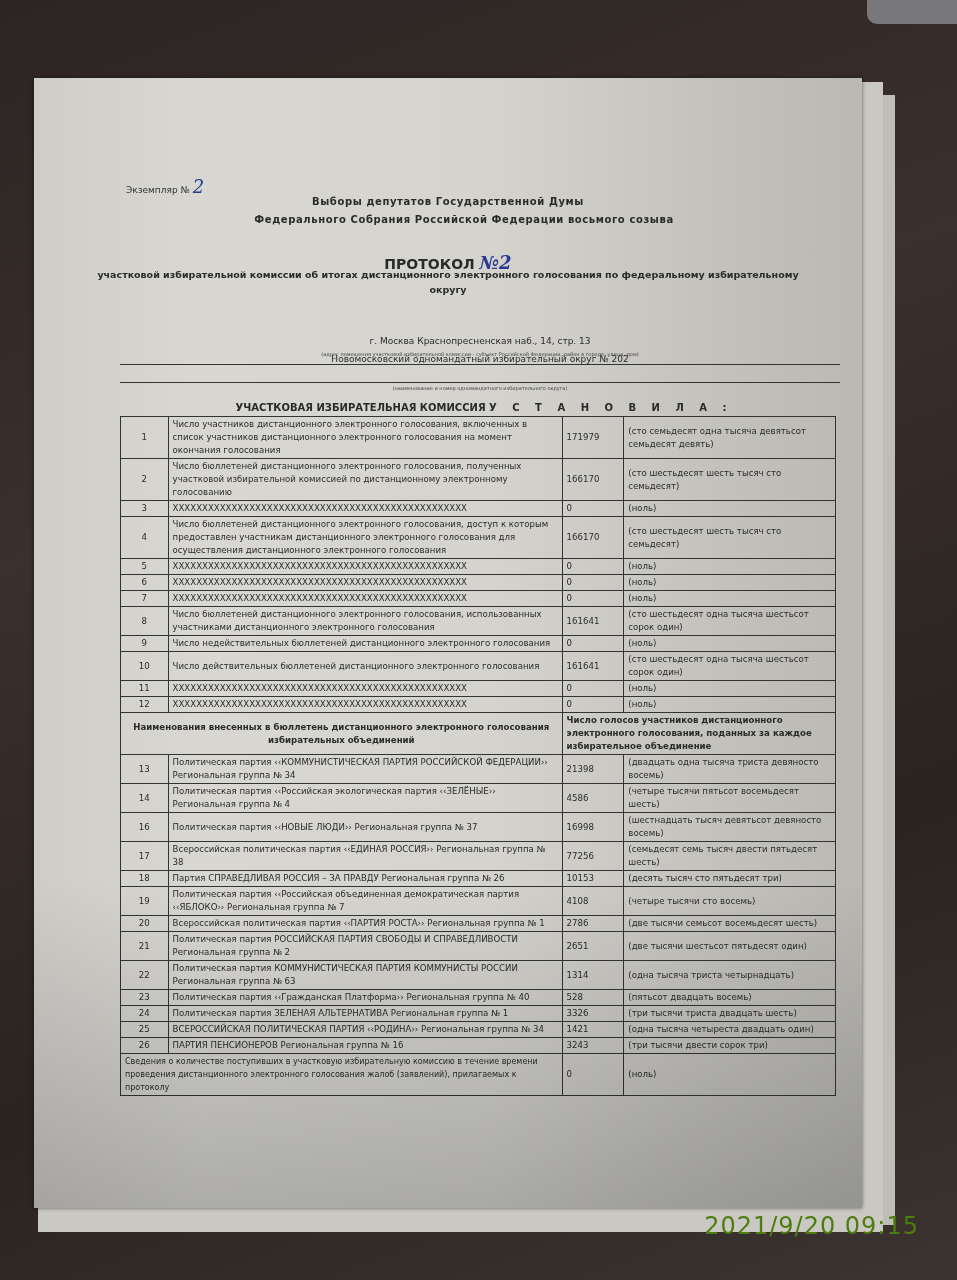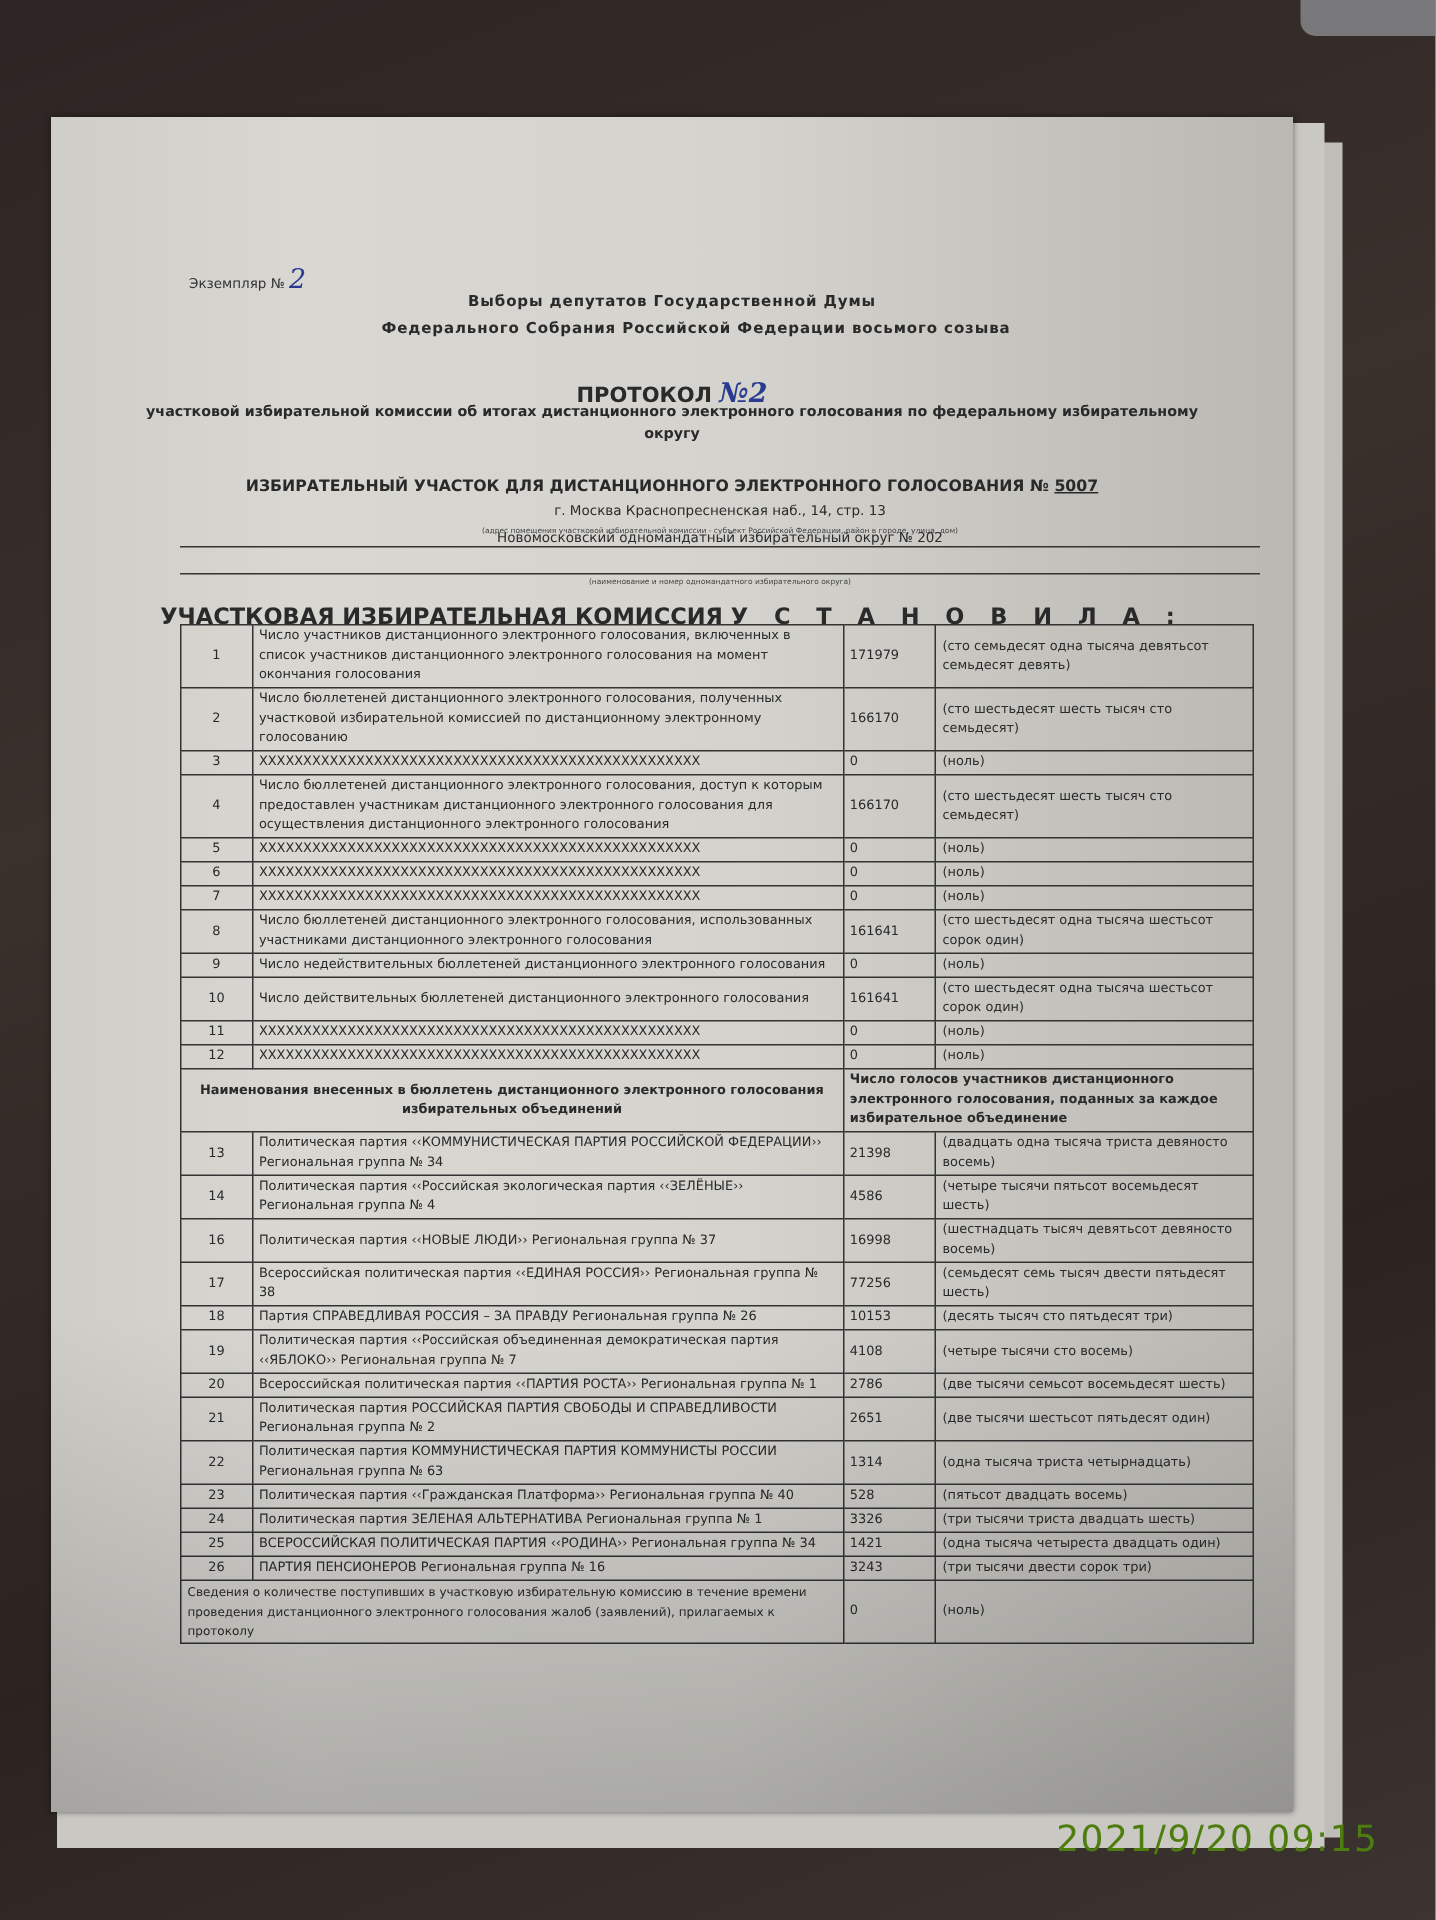--- a/index.html
+++ b/index.html
@@ -19,21 +19,21 @@
   .hdr{position:absolute;left:0;width:100%;text-align:center;font-weight:bold;}
   .h1{top:118px;font-size:10px;letter-spacing:.6px;}
   .h2{top:136px;font-size:10px;letter-spacing:.6px;padding-left:16px;}
   .h3{top:156px;font-size:10px;}
   .h4{top:174px;font-size:14px;}
   .h5{top:189px;font-size:9.5px;line-height:15px;padding:0 60px;box-sizing:border-box;}
   .h6{top:240px;font-size:10.5px;}
   .under{text-decoration:underline;}
   .addr{position:absolute;left:86px;width:720px;text-align:center;font-size:9px;border-bottom:1px solid #333;padding-bottom:18px;}
   .caption{position:absolute;left:86px;width:720px;text-align:center;font-size:5px;color:#444;}
-  .est{position:absolute;left:0;width:100%;text-align:center;top:324px;font-size:15px;font-weight:bold;}
+  .est{position:absolute;left:0;width:100%;text-align:center;top:324px;font-size:10px;font-weight:bold;padding-left:36px;}
   .spaced{letter-spacing:6px;}
   table.proto{position:absolute;left:86px;top:338px;width:716px;border-collapse:collapse;font-size:8.6px;}
   table.proto td{border:1.3px solid #333;padding:1px 4px;line-height:13px;vertical-align:middle;}
   td.num{width:38px;text-align:center;}
   td.desc{width:380px;}
   td.val{width:52px;}
   td.words{width:200px;}
   td.sect{text-align:center;font-weight:bold;}
   td.sect2{font-weight:bold;}
   .stamp{position:absolute;right:38px;top:1212px;color:#4d7c0f;font-size:24px;letter-spacing:1px;font-family:"DejaVu Sans",sans-serif;}
@@ -51,24 +51,20 @@
     <span class="sig">2</span>
   </div>
 
   <div class="hdr h1">Выборы депутатов Государственной Думы</div>
   <div class="hdr h2">Федерального Собрания Российской Федерации восьмого созыва</div>
   <div class="hdr h4">
     <span>ПРОТОКОЛ</span>
     <span class="sig">№2</span>
   </div>
   <div class="hdr h5">участковой избирательной комиссии об итогах дистанционного электронного голосования по федеральному избирательному округу</div>
-  <div class="hdr h6">
-    <span>ИЗБИРАТЕЛЬНЫЙ УЧАСТОК ДЛЯ ДИСТАНЦИОННОГО ЭЛЕКТРОННОГО ГОЛОСОВАНИЯ №</span>
-    <span class="under">5007</span>
-  </div>
 
   <div class="addr" style="top:258px">г. Москва Краснопресненская наб., 14, стр. 13</div>
   <div class="caption" style="top:273px">(адрес помещения участковой избирательной комиссии - субъект Российской Федерации, район в городе, улица, дом)</div>
   <div class="addr" style="top:276px">Новомосковский одномандатный избирательный округ № 202</div>
   <div class="caption" style="top:307px">(наименование и номер одномандатного избирательного округа)</div>
 
   <div class="est">
     <span>УЧАСТКОВАЯ ИЗБИРАТЕЛЬНАЯ КОМИССИЯ</span>
     <span class="spaced">У С Т А Н О В И Л А :</span>
   </div>

